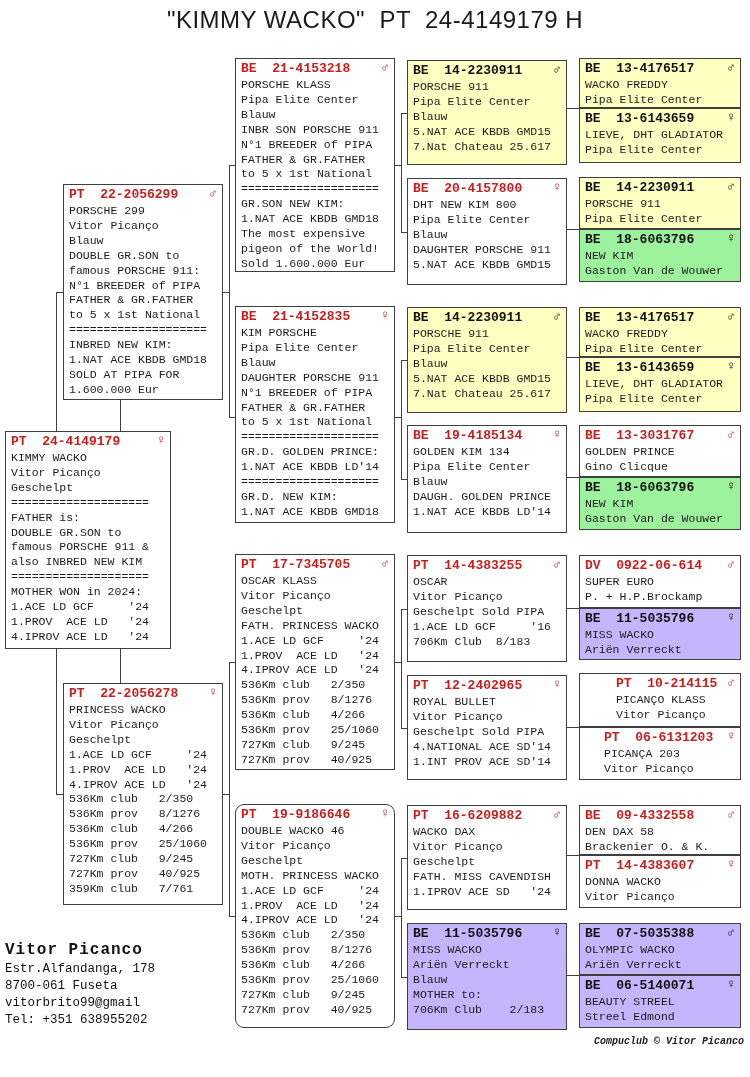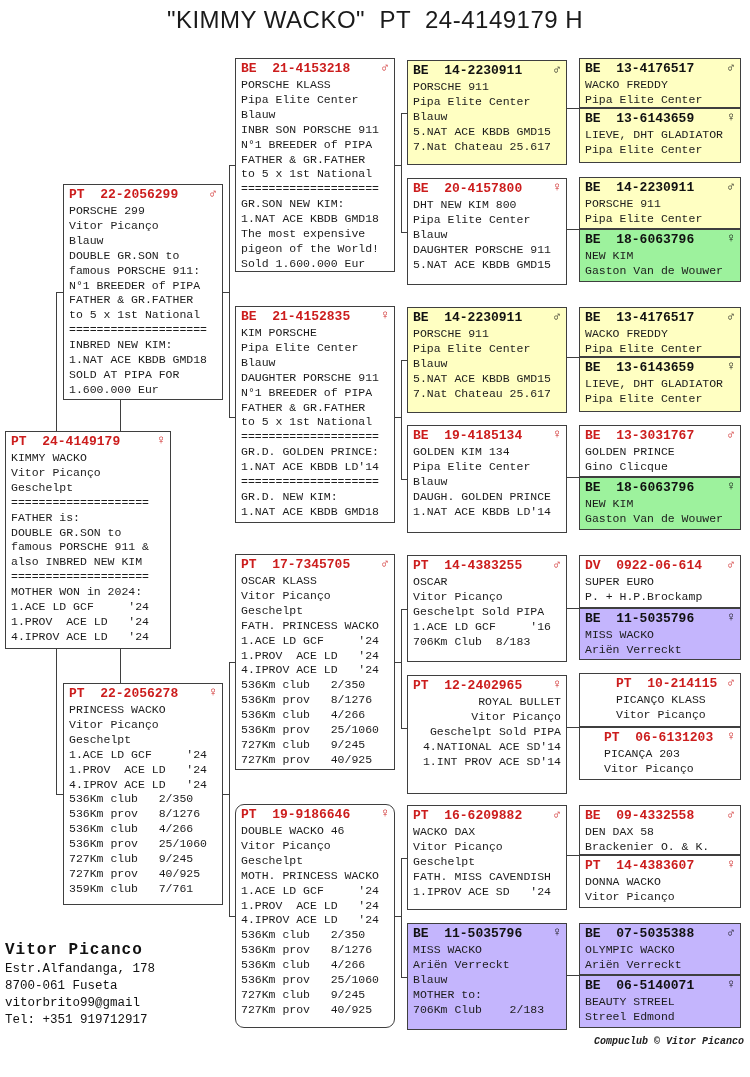--- a/index.html
+++ b/index.html
@@ -193,21 +193,21 @@
       <div class="box-line">1.NAT ACE KBDB LD'14</div>
     </div>
     <div class="pedigree-box bg-white" style="left: 407px; top: 555px; width: 160px; height: 107px;">
       <div class="box-header hdr-red"><span>PT  14-4383255</span><span class="sex-sym">♂</span></div>
       <div class="box-line">OSCAR</div>
       <div class="box-line">Vitor Picanço</div>
       <div class="box-line">Geschelpt Sold PIPA</div>
       <div class="box-line">1.ACE LD GCF     '16</div>
       <div class="box-line">706Km Club  8/183</div>
     </div>
-    <div class="pedigree-box bg-white" style="left: 407px; top: 675px; width: 160px; height: 119px; text-align: right;">
+    <div class="pedigree-box bg-white" style="left: 407px; top: 675px; width: 160px; height: 105px;">
       <div class="box-header hdr-red"><span>PT  12-2402965</span><span class="sex-sym">♀</span></div>
       <div class="box-line">ROYAL BULLET</div>
       <div class="box-line">Vitor Picanço</div>
       <div class="box-line">Geschelpt Sold PIPA</div>
       <div class="box-line">4.NATIONAL ACE SD'14</div>
       <div class="box-line">1.INT PROV ACE SD'14</div>
     </div>
     <div class="pedigree-box bg-white" style="left: 407px; top: 805px; width: 160px; height: 105px;">
       <div class="box-header hdr-red"><span>PT  16-6209882</span><span class="sex-sym">♂</span></div>
       <div class="box-line">WACKO DAX</div>
@@ -342,16 +342,16 @@
     <div class="connector" style="left: 567px; top: 727px; width: 12px; height: 1px;"></div>
     <div class="connector" style="left: 567px; top: 855px; width: 12px; height: 1px;"></div>
     <div class="connector" style="left: 567px; top: 975px; width: 12px; height: 1px;"></div>
   </div>
 
 <div class="contact">
   <div class="contact-name">Vitor Picanco</div>
   <div class="contact-line">Estr.Alfandanga, 178</div>
   <div class="contact-line">8700-061 Fuseta</div>
   <div class="contact-line">vitorbrito99@gmail</div>
-  <div class="contact-line">Tel: +351 919712917</div>
+  <div class="contact-line">Tel: +351 638955202</div>
 </div>
 
 <div class="footer-credit">Compuclub © Vitor Picanco</div>
 
 </body></html>

